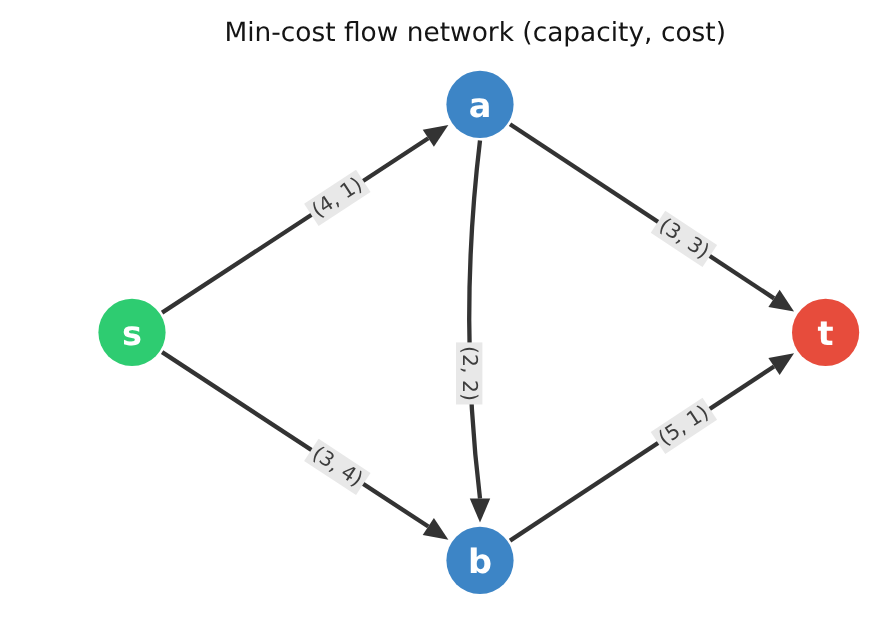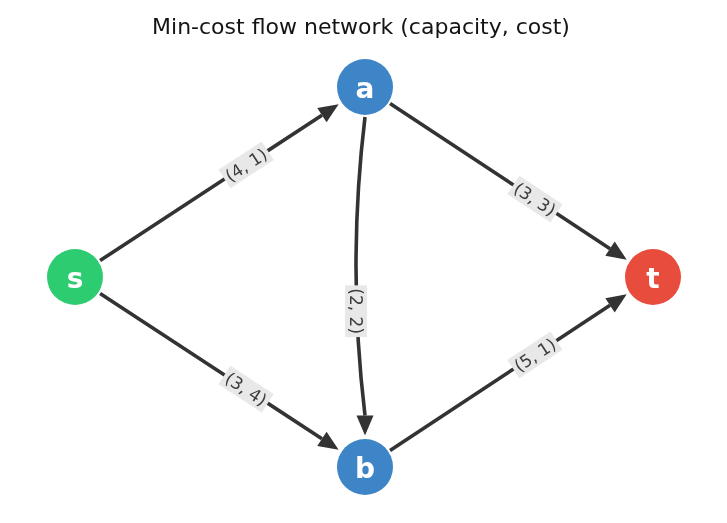--- a/index.html
+++ b/index.html
@@ -9,20 +9,21 @@
     width: 727px;
     height: 523px;
     overflow: hidden;
     font-family: "DejaVu Sans", sans-serif;
   }
   .figure {
     position: relative;
     width: 604px;
     height: 523px;
     background: #ffffff;
+    padding-left: 35px;
   }
   svg { display: block; }
   .diagram-title {
     font-family: "DejaVu Sans", sans-serif;
     font-size: 22px;
     text-anchor: middle;
   }
   .edge-label-text {
     font-family: "DejaVu Sans", sans-serif;
     font-size: 17px;

